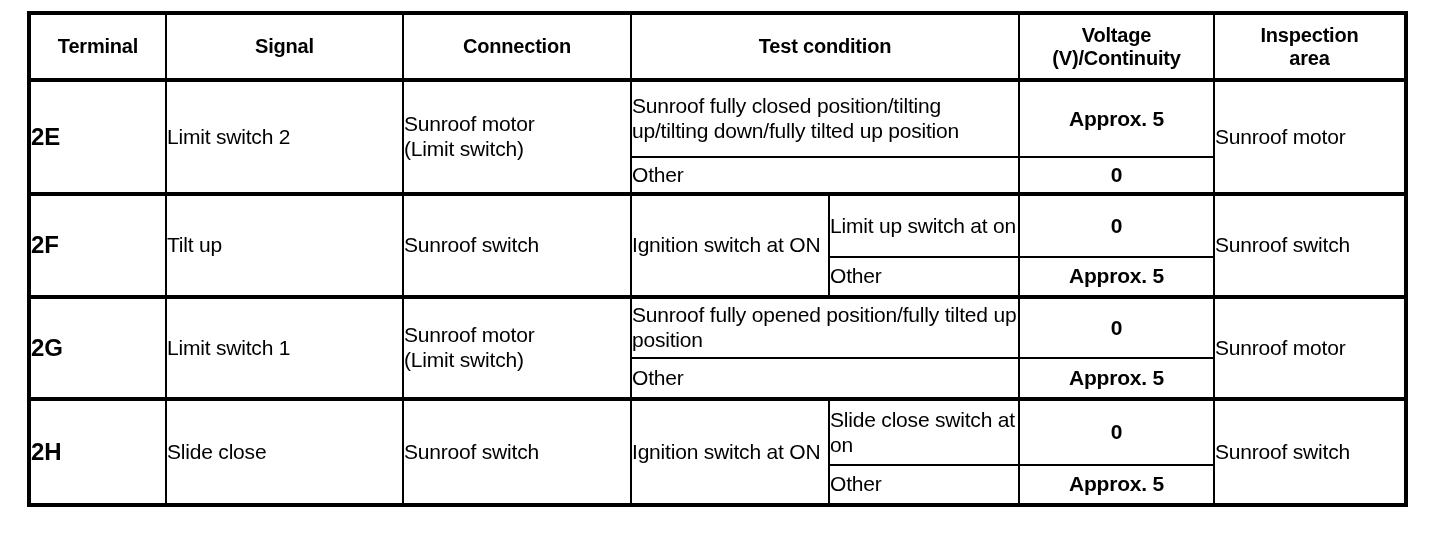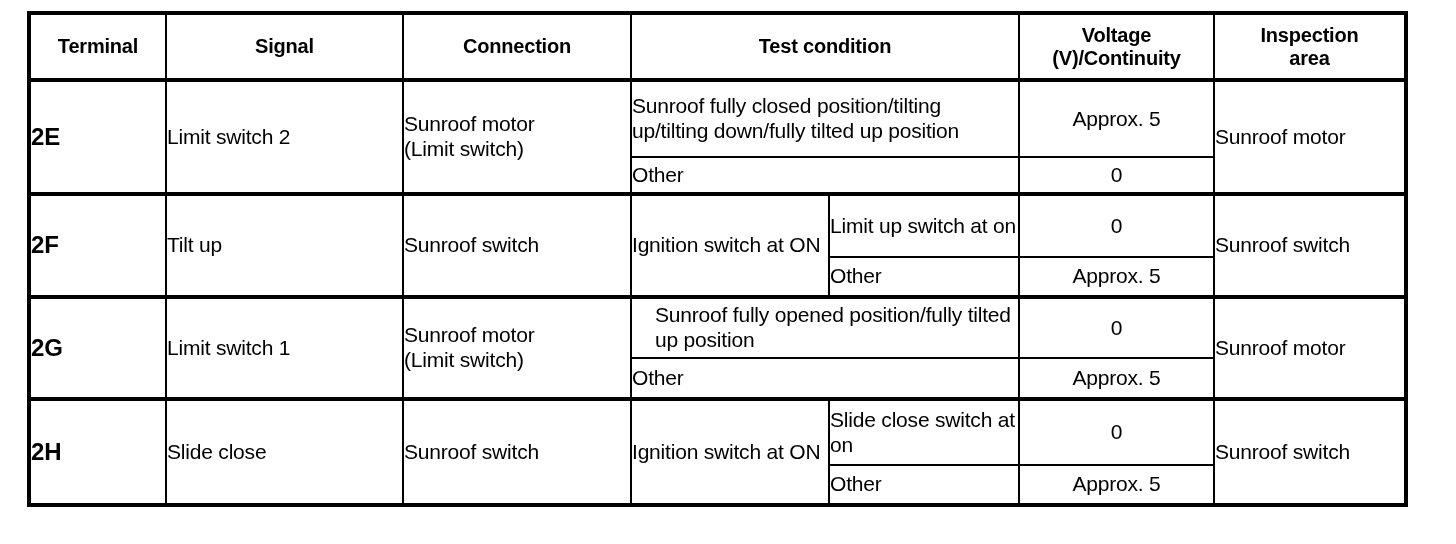--- a/index.html
+++ b/index.html
@@ -49,20 +49,21 @@
     border-bottom: 4px solid #000000;
     letter-spacing: -0.2px;
   }
   td.cell {
     font-size: 21px;
     line-height: 1.18;
     letter-spacing: -0.2px;
   }
   td.ctr {
     text-align: center;
+    font-weight: bold;
   }
   td.lft {
     text-align: left;
     padding-left: 9px;
     padding-right: 6px;
   }
   td.term {
     font-weight: bold;
     font-size: 24px;
     text-align: left;
@@ -144,21 +145,21 @@
         <td class="cell ctr">Approx. 5</td>
       </tr>
 
       <tr class="grp-top">
         <td class="cell term" rowspan="2" style="height:58px;">2G</td>
         <td class="cell lft" rowspan="2">Limit switch 1</td>
         <td class="cell lft" rowspan="2">
           <div>Sunroof motor</div>
           <div>(Limit switch)</div>
         </td>
-        <td class="cell lft" colspan="2" style="height:58px;padding-left:23px;">Sunroof fully opened position/fully tilted up position</td>
+        <td class="cell lft" colspan="2" style="height:58px;">Sunroof fully opened position/fully tilted up position</td>
         <td class="cell ctr">0</td>
         <td class="cell lft" rowspan="2">Sunroof motor</td>
       </tr>
       <tr>
         <td class="cell lft" colspan="2" style="height:38px;">Other</td>
         <td class="cell ctr">Approx. 5</td>
       </tr>
 
       <tr class="grp-top">
         <td class="cell term" rowspan="2" style="height:63px;">2H</td>

